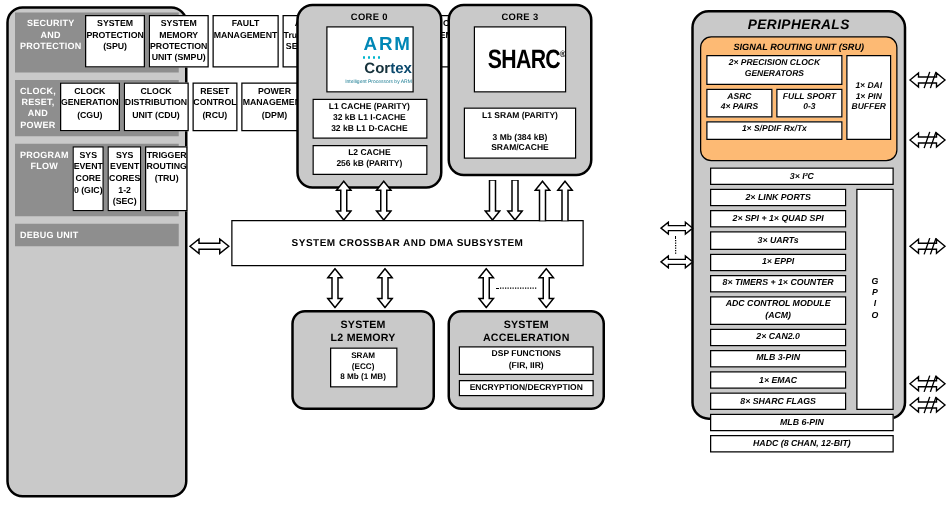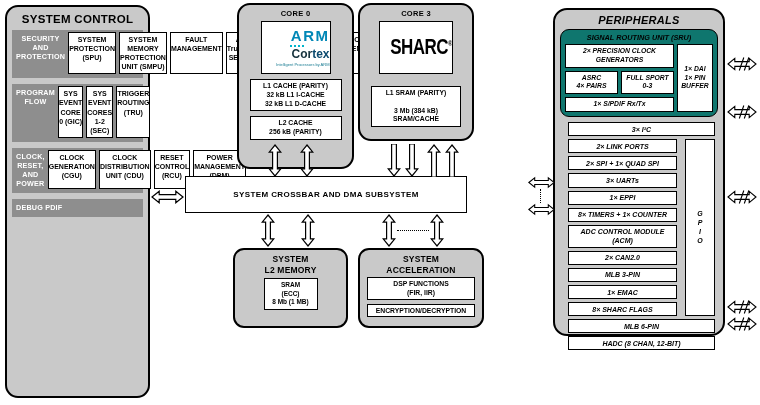--- a/index.html
+++ b/index.html
@@ -11,21 +11,21 @@
 
   
   #system-control { left:5px; top:5px; width:145px; height:393px; padding:3px 5px 5px; display:flex; flex-direction:column; }
   .sc-title { font-size:11.5px; font-weight:bold; text-align:center; letter-spacing:.3px; padding:3px 0 5px; }
   .sections { display:flex; flex-direction:column; gap:6px; }
   .section  { background:#8e8e8e; padding:2px 4px 4px; display:flex; flex-direction:row; gap:3px; }
   .section-header { color:#fff; font-size:7.2px; font-weight:bold; text-align:center; padding:2px 0 1px; letter-spacing:.2px; }
   .section .wbox  { font-size:7px; line-height:1.3; padding:2px 0; }
 
   
-  #core0 { left:237px; top:3px; width:117px; height:166px; }
+  #core0 { left:237px; top:3px; width:117px; height:148px; }
   #core1 { left:358px; top:3px; width:116px; height:138px; }
   .core-title { font-size:7.5px; font-weight:bold; text-align:center; padding-top:4px; letter-spacing:.3px; }
   .logo-box { background:#fff; border:1.5px solid #000; display:flex; flex-direction:column; align-items:flex-end; justify-content:center; }
   .arm-logo { width:70px; height:53px; margin:3px auto 0; }
   .arm-word { color:#0087b6; font-size:15px; font-weight:bold; letter-spacing:1.5px; line-height:1; }
   .cortex-dots { width:15px; height:2px; margin:2px 0 0 28px; align-self:flex-start;
                  background-image:repeating-linear-gradient(90deg,#00b5cc 0 2px,transparent 2px 4px); }
   .cortex-line { line-height:1; font-size:12px; font-weight:bold; margin-top:1px; }
   .cortex-cor { color:#16323c; } .cortex-tex { color:#0c4a6e; }
   .arm-tagline { font-size:4px; color:#177a91; margin-top:2px; white-space:nowrap; }
@@ -43,21 +43,21 @@
   #l2-memory { left:233px; top:248px; width:115px; height:80px; border-radius:11px; padding-top:4px; }
   #acceleration { left:358px; top:248px; width:126px; height:80px; border-radius:11px; padding-top:4px; }
   .block-title { font-size:8.5px; font-weight:bold; text-align:center; line-height:1.25; white-space:pre-line; letter-spacing:.2px; }
   .sram-box { width:54px; margin:3px auto 0; font-size:6.5px; line-height:1.3; padding:2px 0; }
   .dsp-box { margin:2px 7px 0; font-size:6.8px; line-height:1.3; padding:1.5px 0; }
   .enc-box { margin:4px 7px 0; font-size:6.8px; padding:2px 0; }
 
   
   #peripherals { left:553px; top:8px; width:172px; height:328px; border-radius:14px; padding-top:3px;font-style:italic; }
   .p-title { font-size:11px; font-weight:bold; text-align:center; letter-spacing:.3px; padding:1px 0 3px; }
-  .sru { margin:0 5px; background:#0f766e; border:1.5px solid #000; border-radius:9px; padding:2px 4px 4px; }
+  .sru { margin:0 5px; background:#fdba74; border:1.5px solid #000; border-radius:9px; padding:2px 4px 16px; }
   .sru-title { font-size:7.3px; font-weight:bold; text-align:center; padding:1px 0 2px; }
   .sru-grid { display:grid; grid-template-columns:1fr 36px; gap:3px; }
   .sru-left { display:flex; flex-direction:column; gap:3px; }
   .sru-row  { display:flex; gap:3px; }
   .sru-row .wbox { flex:1; }
   .sru .wbox { font-size:6.8px; line-height:1.3; padding:2px 0; }
   .dai-box { display:flex; align-items:center; justify-content:center; }
   .p-items { margin:5px 8px 0 13px; display:flex; flex-direction:column; gap:3px; }
   .p-items .wbox { font-size:7px; line-height:1.3; padding:1.5px 0; }
   .p-row { display:flex; align-items:stretch; }
@@ -69,50 +69,49 @@
   .arrow { position:absolute; line-height:0; }
   .dot-v { position:absolute; border-left:1.6px dotted #000; }
   .dot-h { position:absolute; border-top:1.6px dotted #000; }
 </style>
 </head>
 <body>
 
 <div class="canvas">
 
   <div class="panel" id="system-control">
-    <div class="sc-title">SYSTEM CONTROL</div>
     <div class="sections">
       <div class="section">
         <div class="section-header">SECURITY AND PROTECTION</div>
         <div class="wbox">SYSTEM PROTECTION (SPU)</div>
         <div class="wbox">SYSTEM MEMORY
 PROTECTION UNIT (SMPU)</div>
         <div class="wbox">FAULT MANAGEMENT</div>
         <div class="wbox">ARM® TrustZone® SECURITY</div>
         <div class="wbox">DUAL CRC</div>
         <div class="wbox">WATCHDOGS</div>
         <div class="wbox">OTP MEMORY</div>
         <div class="wbox">THERMAL MONITOR UNIT (TMU)</div>
       </div>
       <div class="section">
-        <div class="section-header">PROGRAM FLOW</div>
-        <div class="wbox">SYS EVENT CORE 0 (GIC)</div>
-        <div class="wbox">SYS EVENT CORES 1-2 (SEC)</div>
-        <div class="wbox">TRIGGER ROUTING (TRU)</div>
-      </div>
-      <div class="section">
         <div class="section-header">CLOCK, RESET, AND POWER</div>
         <div class="wbox">CLOCK GENERATION (CGU)</div>
         <div class="wbox">CLOCK DISTRIBUTION
 UNIT (CDU)</div>
         <div class="wbox">RESET CONTROL (RCU)</div>
         <div class="wbox">POWER MANAGEMENT (DPM)</div>
       </div>
       <div class="section">
-        <div class="section-header">DEBUG PDIF</div>
+        <div class="section-header">PROGRAM FLOW</div>
+        <div class="wbox">SYS EVENT CORE 0 (GIC)</div>
+        <div class="wbox">SYS EVENT CORES 1-2 (SEC)</div>
+        <div class="wbox">TRIGGER ROUTING (TRU)</div>
+      </div>
+      <div class="section">
+        <div class="section-header">DEBUG UNIT</div>
 
       </div>
     </div>
   </div>
 
   <div class="panel" id="core0">
     <div class="core-title">CORE 0</div>
     <div class="logo-box arm-logo">
       <div class="arm-word">ARM</div>
       <div class="cortex-dots"></div>

